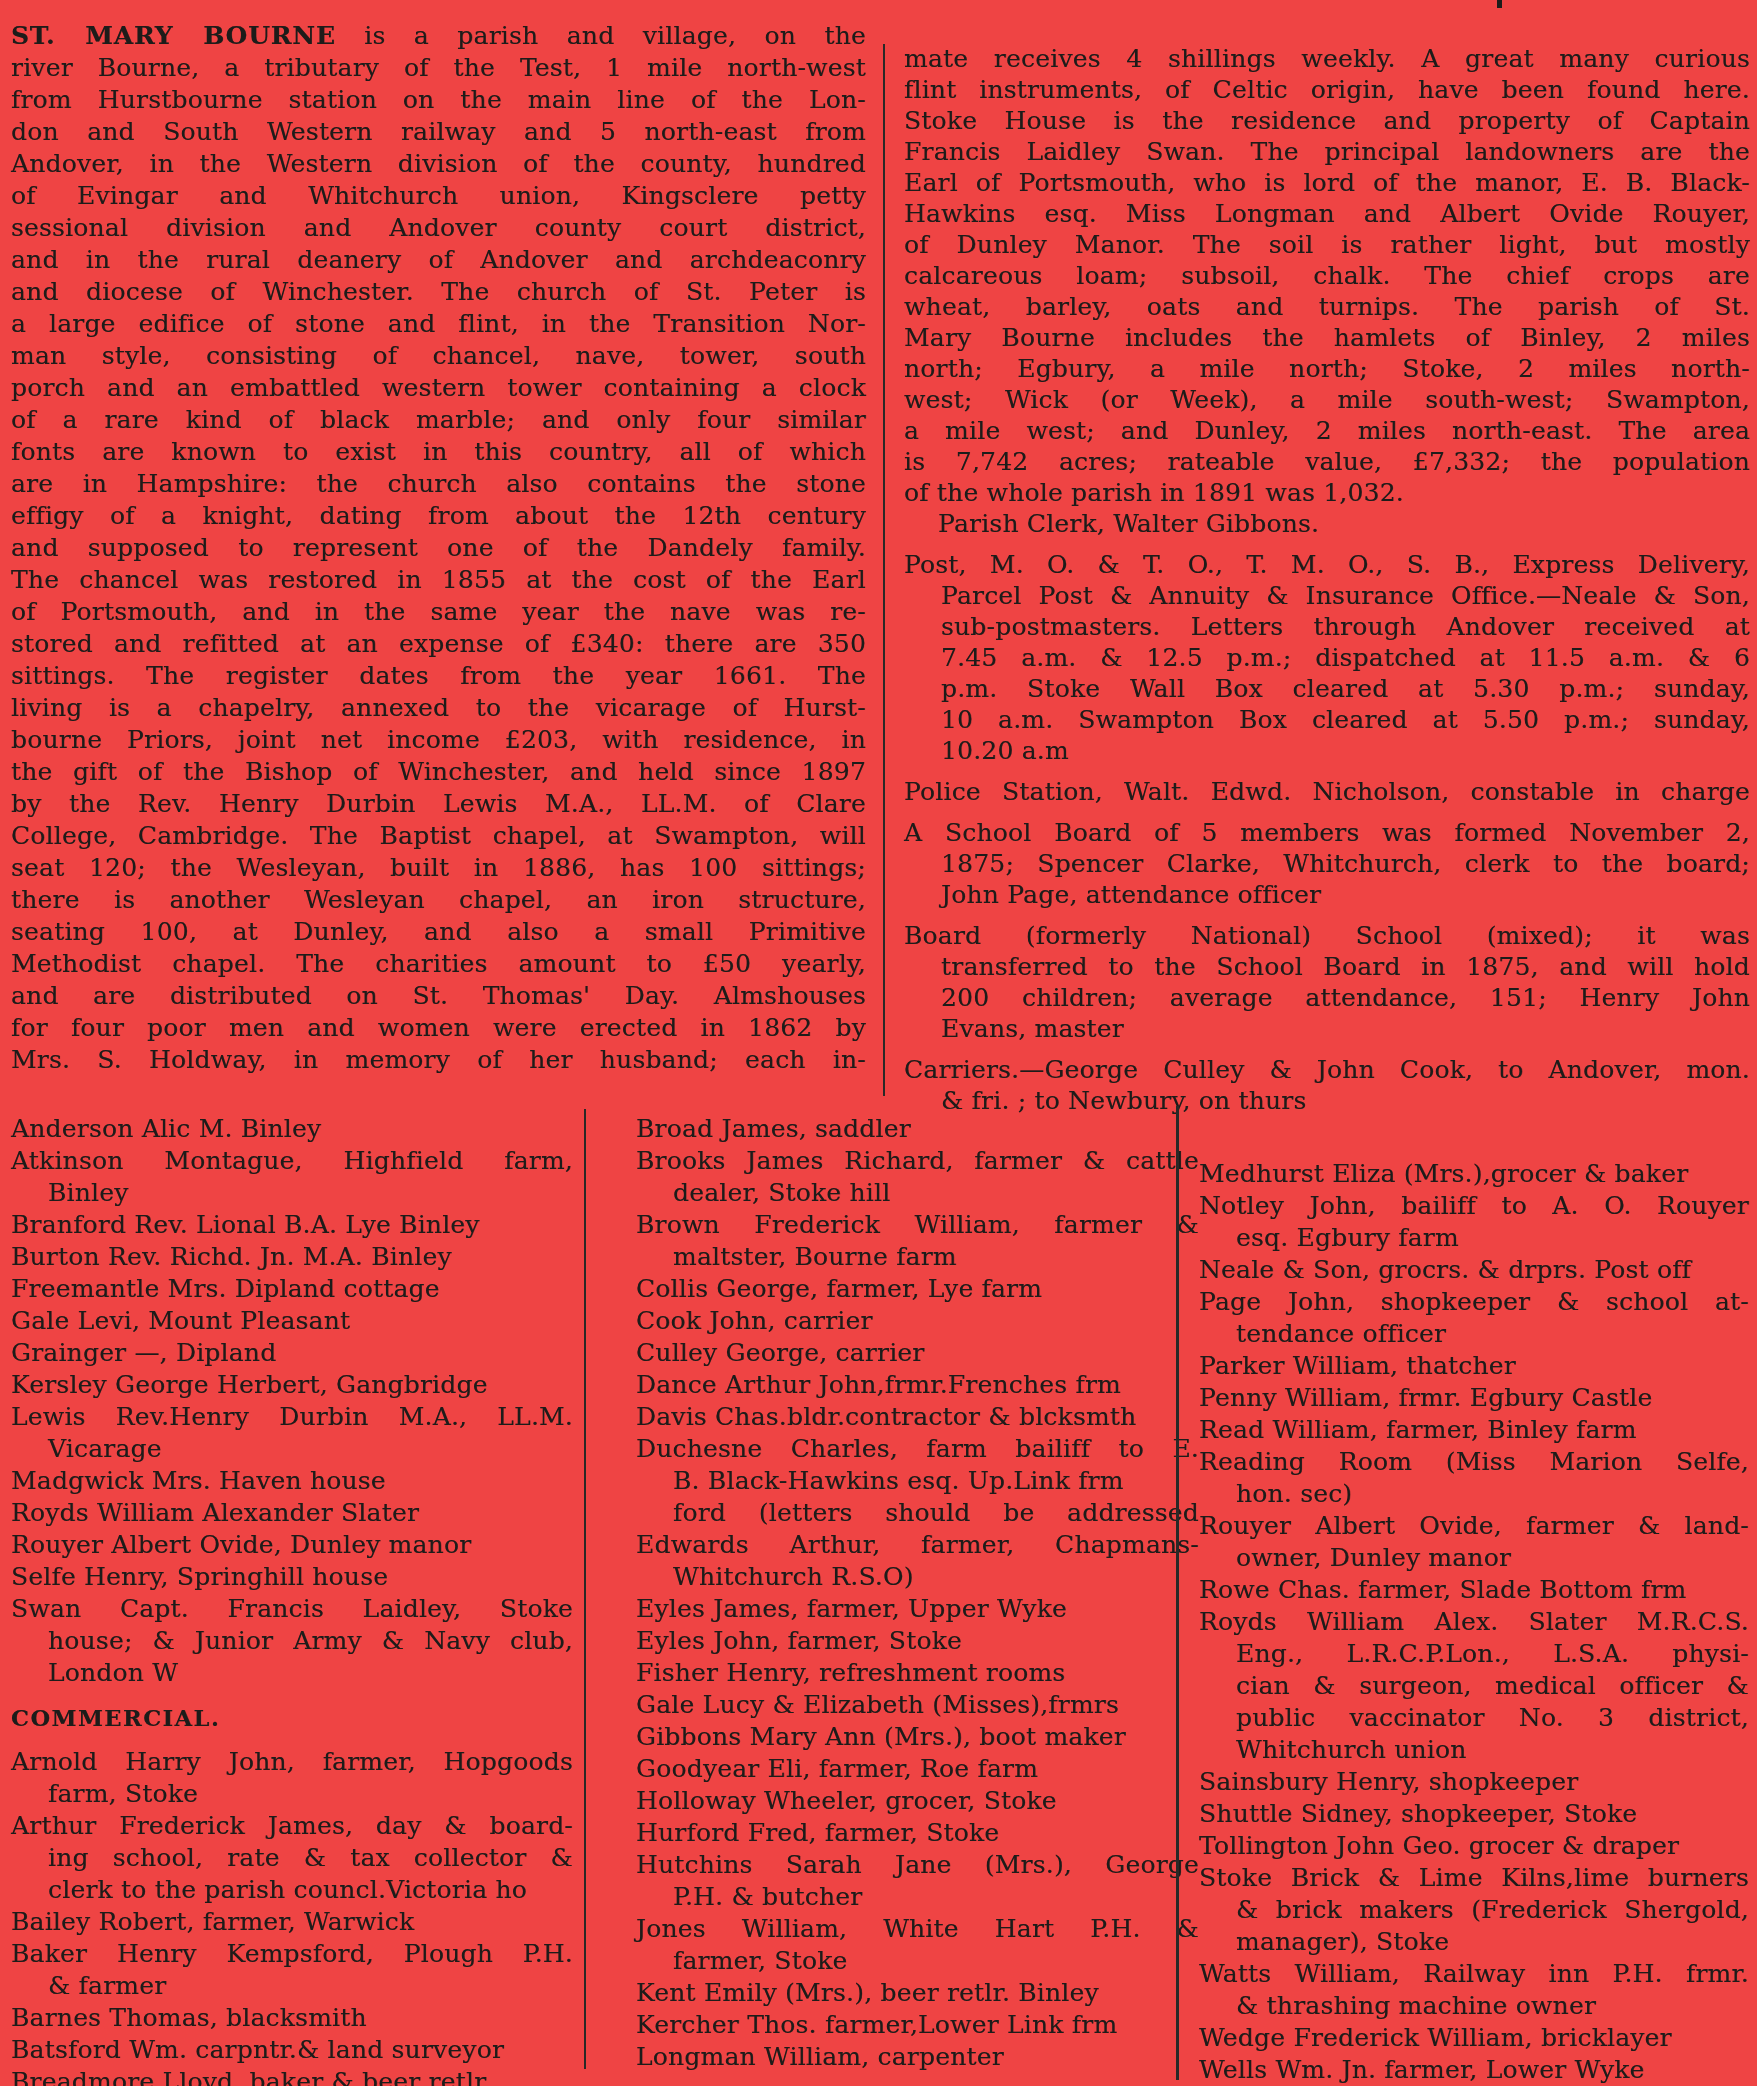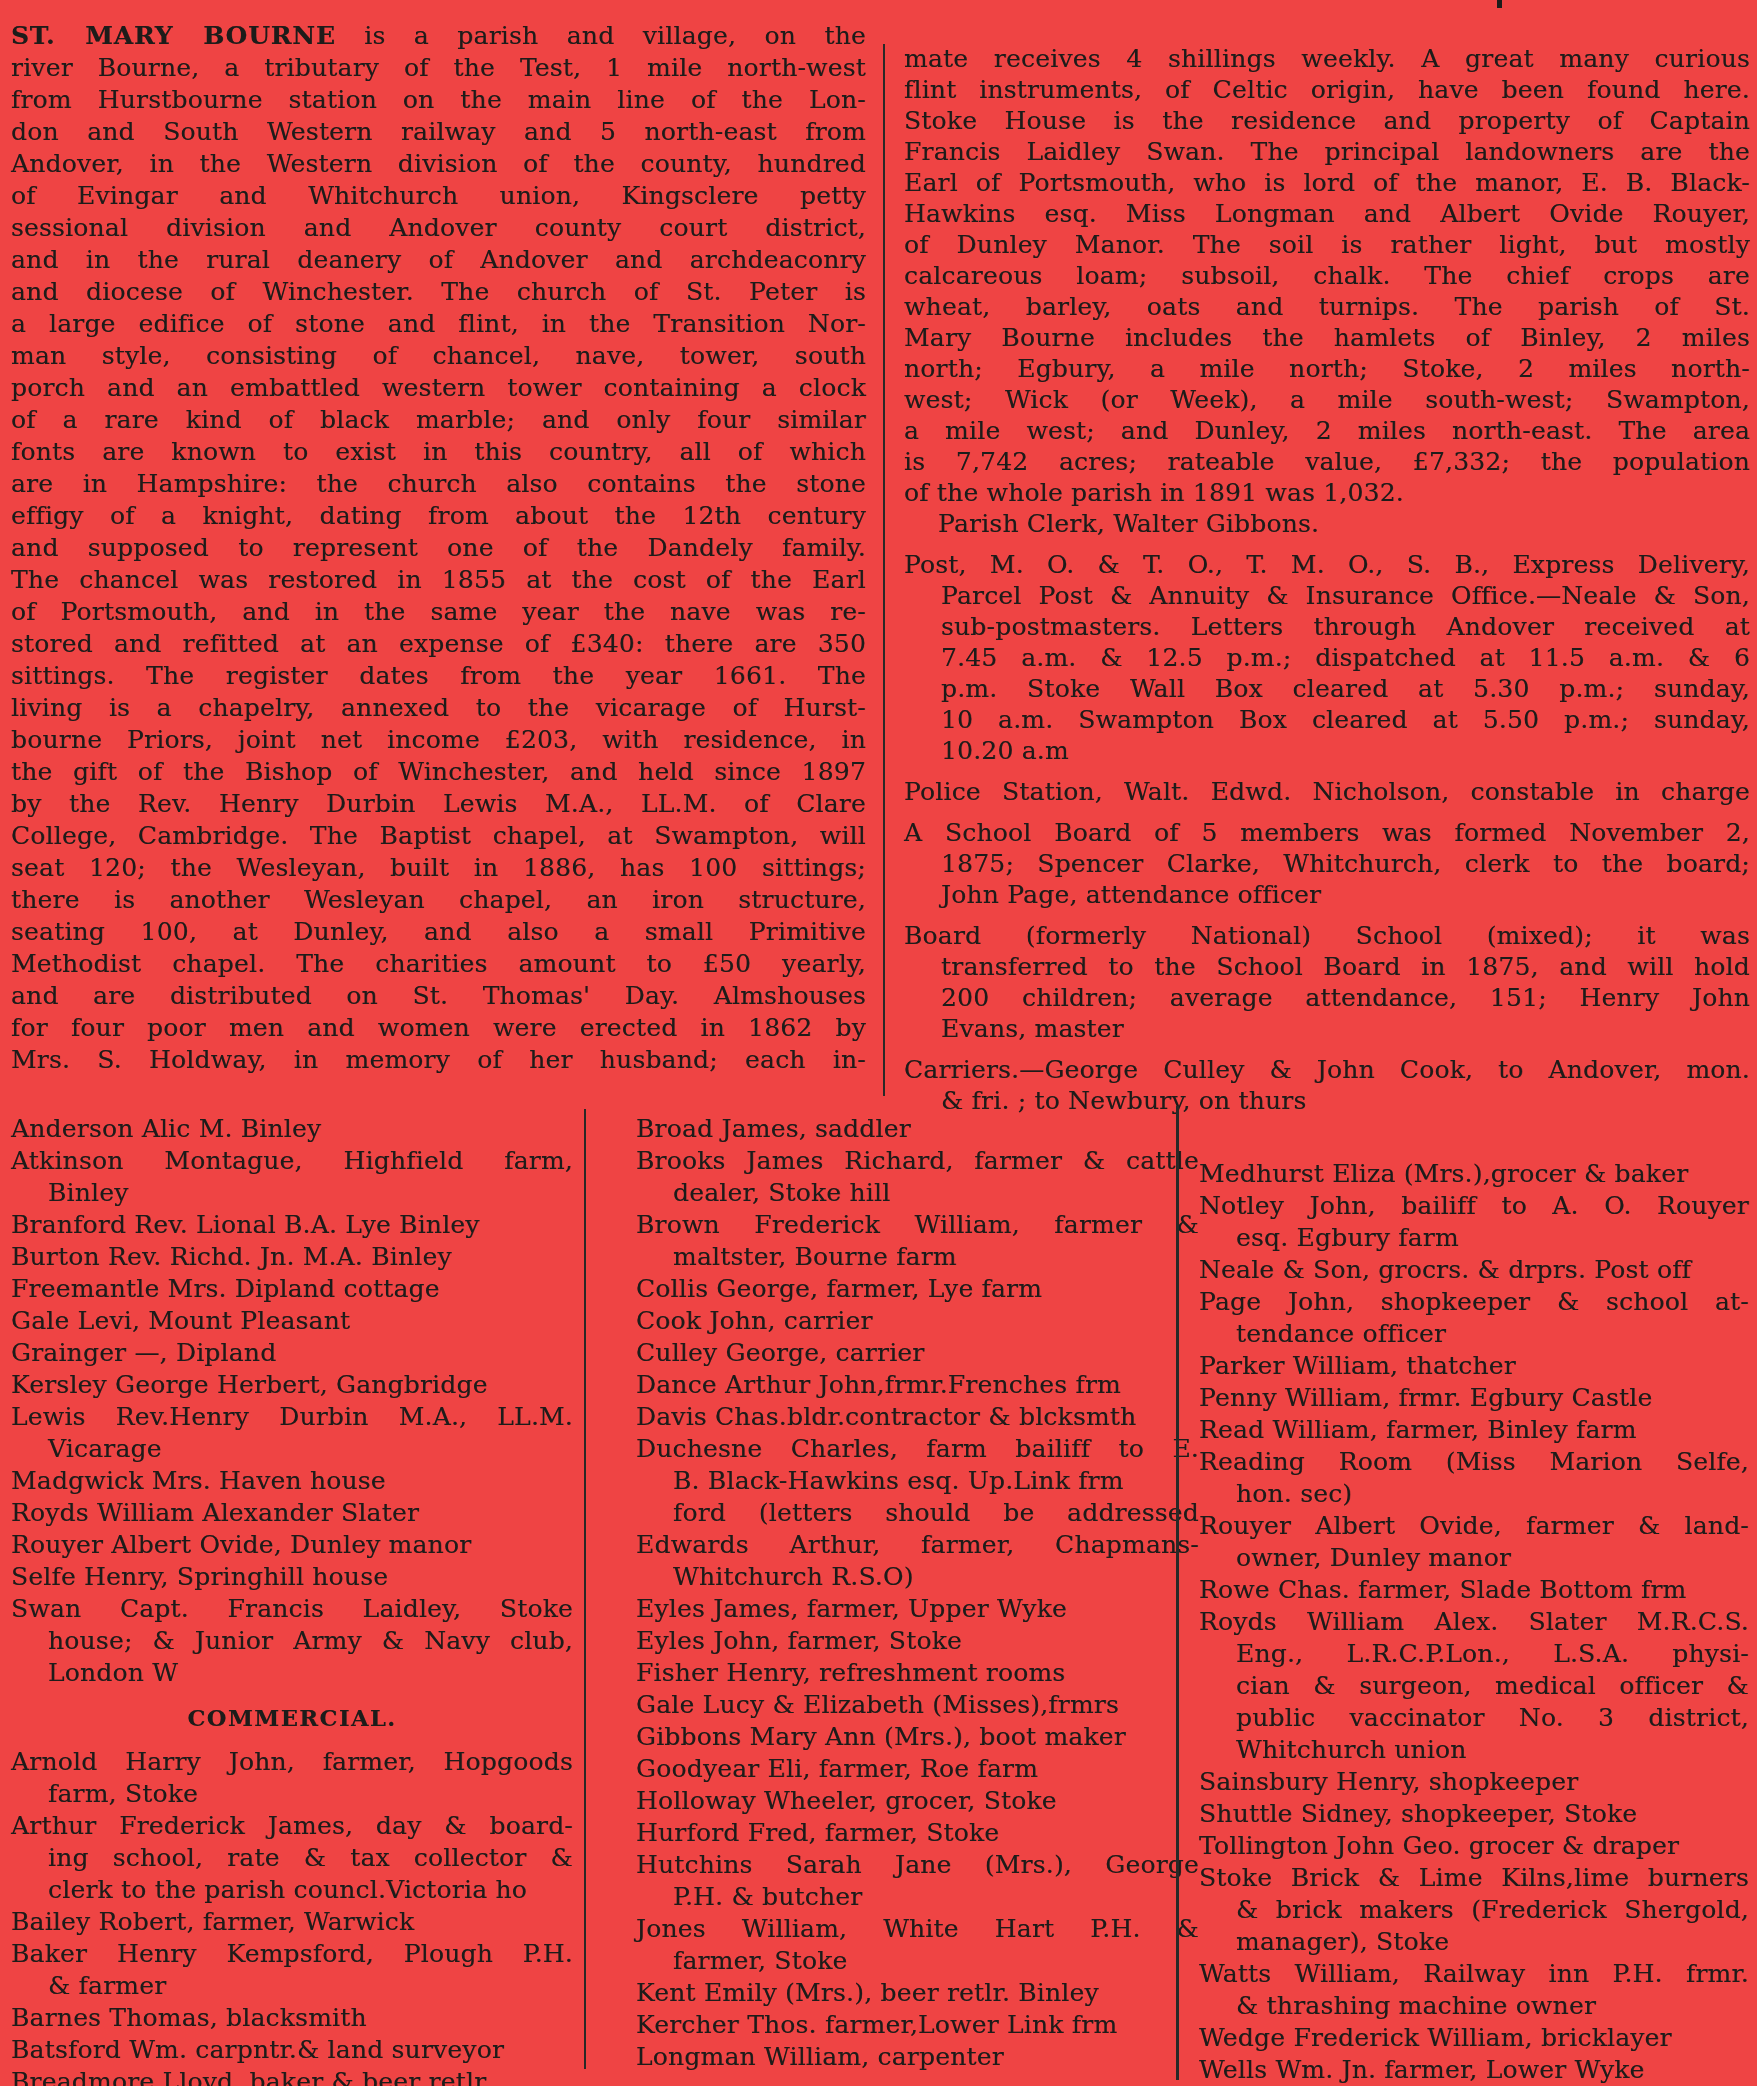--- a/index.html
+++ b/index.html
@@ -19,21 +19,21 @@
     white-space:normal;
   }
   .col-b .line{line-height:31px;}
   .jl{text-align:justify;text-align-last:justify;}
   .cont{padding-left:37px;}
   .findent{padding-left:34px;}
   .lead{font-weight:bold;letter-spacing:0.8px;}
   .blk{margin-top:10px;}
   .entry{margin:0;}
   .heading{
-    text-align:center;font-weight:bold;
+    text-align:left;font-weight:bold;
     font-size:22.5px;line-height:32px;letter-spacing:1.5px;
     margin:13px 0 12px 0;
     text-shadow:0.3px 0.4px 0.4px rgba(25,23,20,.5);
   }
   .vrule{position:absolute;background:#2a2927;}
   .rule-top{left:883px;top:44px;width:2px;height:1052px;}
   .rule-b1{left:584px;top:1109px;width:2px;height:960px;}
   .rule-b2{left:1176px;top:1106px;width:2.5px;height:974px;}
   .col-a{left:11px;top:20px;width:855px;}
   .col-b{left:904px;top:43px;width:846px;}

